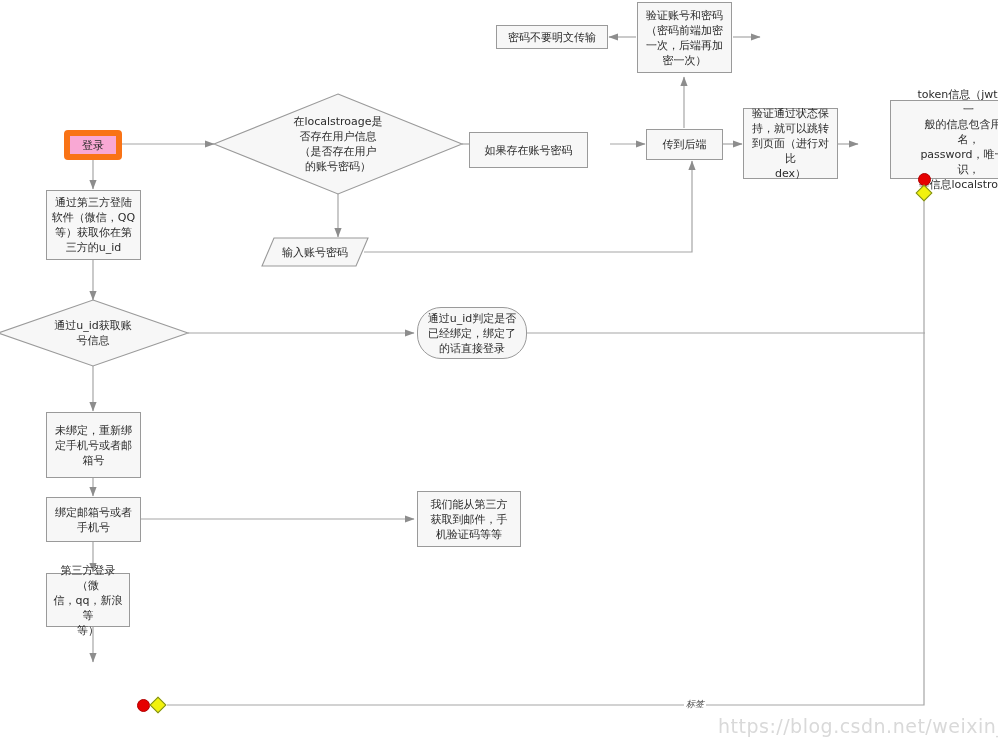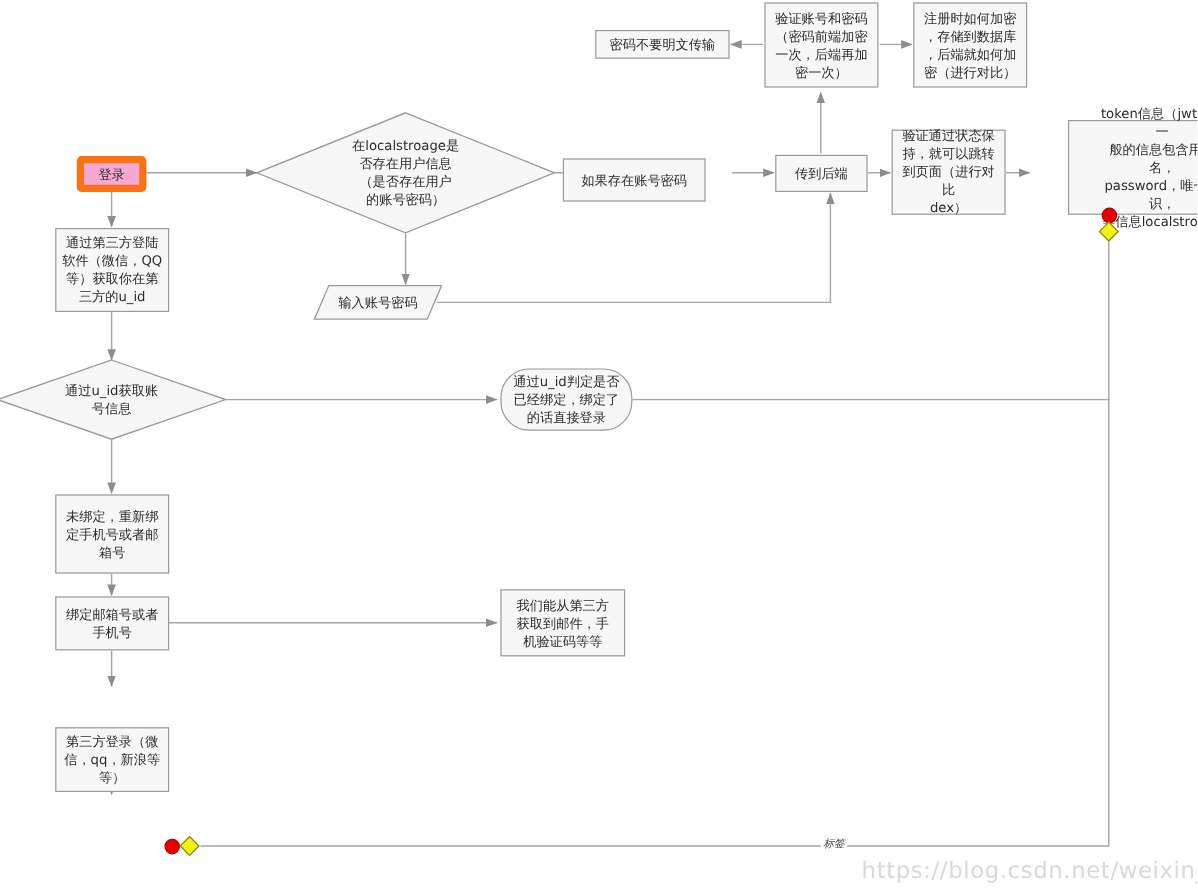--- a/index.html
+++ b/index.html
@@ -203,26 +203,20 @@
     <span class="txt">验证账号和密码
 （密码前端加密
 一次，后端再加
 密一次）</span>
   </div>
 
   <div class="node rect" style="left:496px;top:25px;width:112px;height:24px;">
     <span class="txt">密码不要明文传输</span>
   </div>
 
-  <div class="node rect" style="left:761px;top:2px;width:95px;height:71px;">
-    <span class="txt">注册时如何加密
-，存储到数据库
-，后端就如何加
-密（进行对比）</span>
-  </div>
 
   <div class="node parallelogram" style="left:262px;top:238px;width:106px;height:28px;">
     <span class="txt">输入账号密码</span>
   </div>
 
   <div class="node diamond" style="left:14px;top:310px;width:158px;height:46px;">
     <span class="txt">通过u_id获取账
 号信息</span>
   </div>
 
@@ -249,21 +243,21 @@
     <span class="txt">绑定邮箱号或者
 手机号</span>
   </div>
 
   <div class="node rect" style="left:417px;top:491px;width:104px;height:56px;">
     <span class="txt">我们能从第三方
 获取到邮件，手
 机验证码等等</span>
   </div>
 
-  <div class="node rect" style="left:46px;top:573px;width:95px;height:54px;margin-top:33px;">
+  <div class="node rect" style="left:46px;top:573px;width:84px;height:54px;">
     <span class="txt">第三方登录（微
 信，qq，新浪等
 等）</span>
   </div>
 
 
   <div class="marker-dot" style="left:918px;top:173px;"></div>
   <div class="marker-diamond" style="left:918px;top:187px;"></div>
 
   <div class="marker-dot" style="left:137px;top:699px;"></div>

